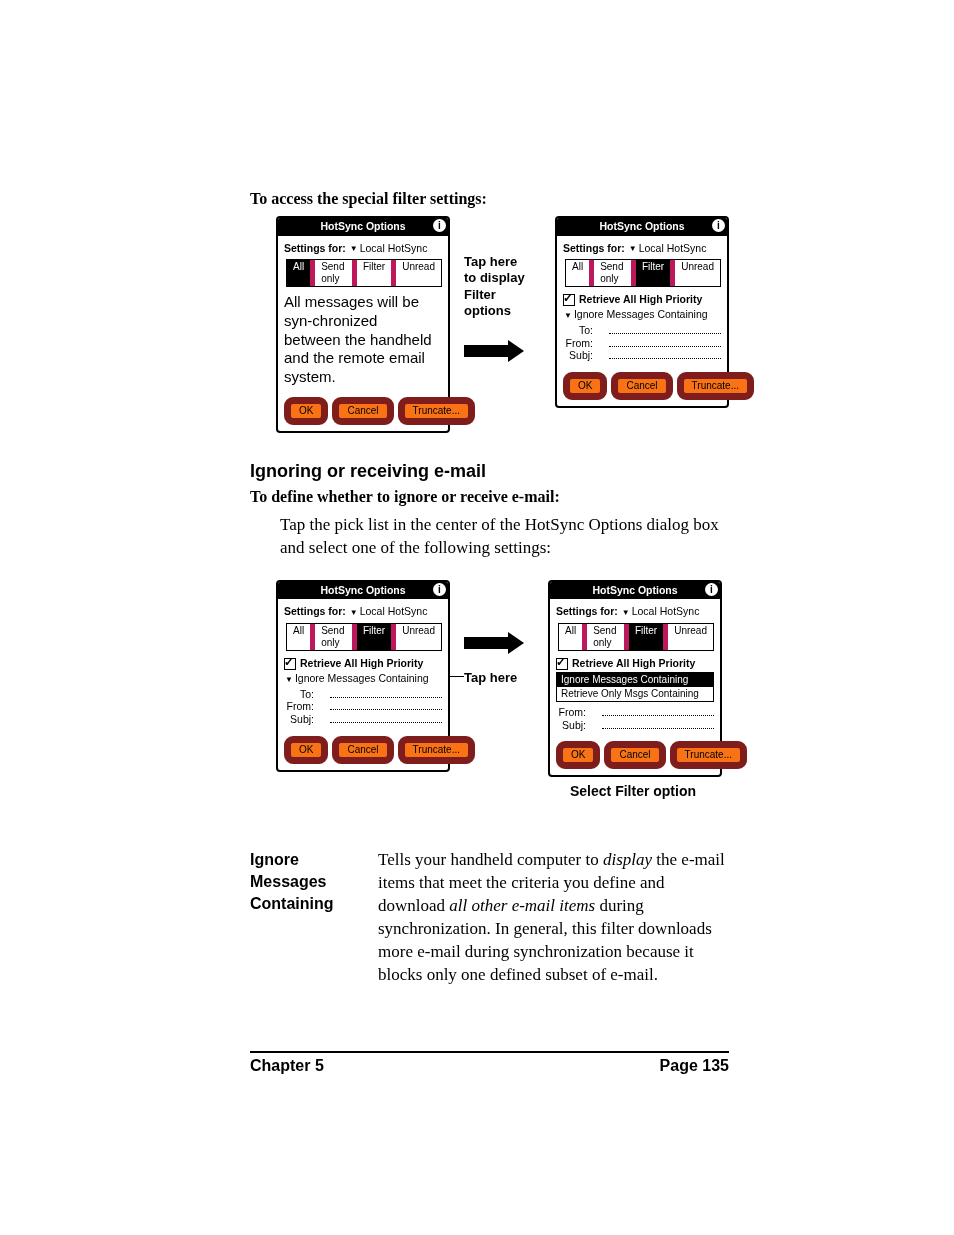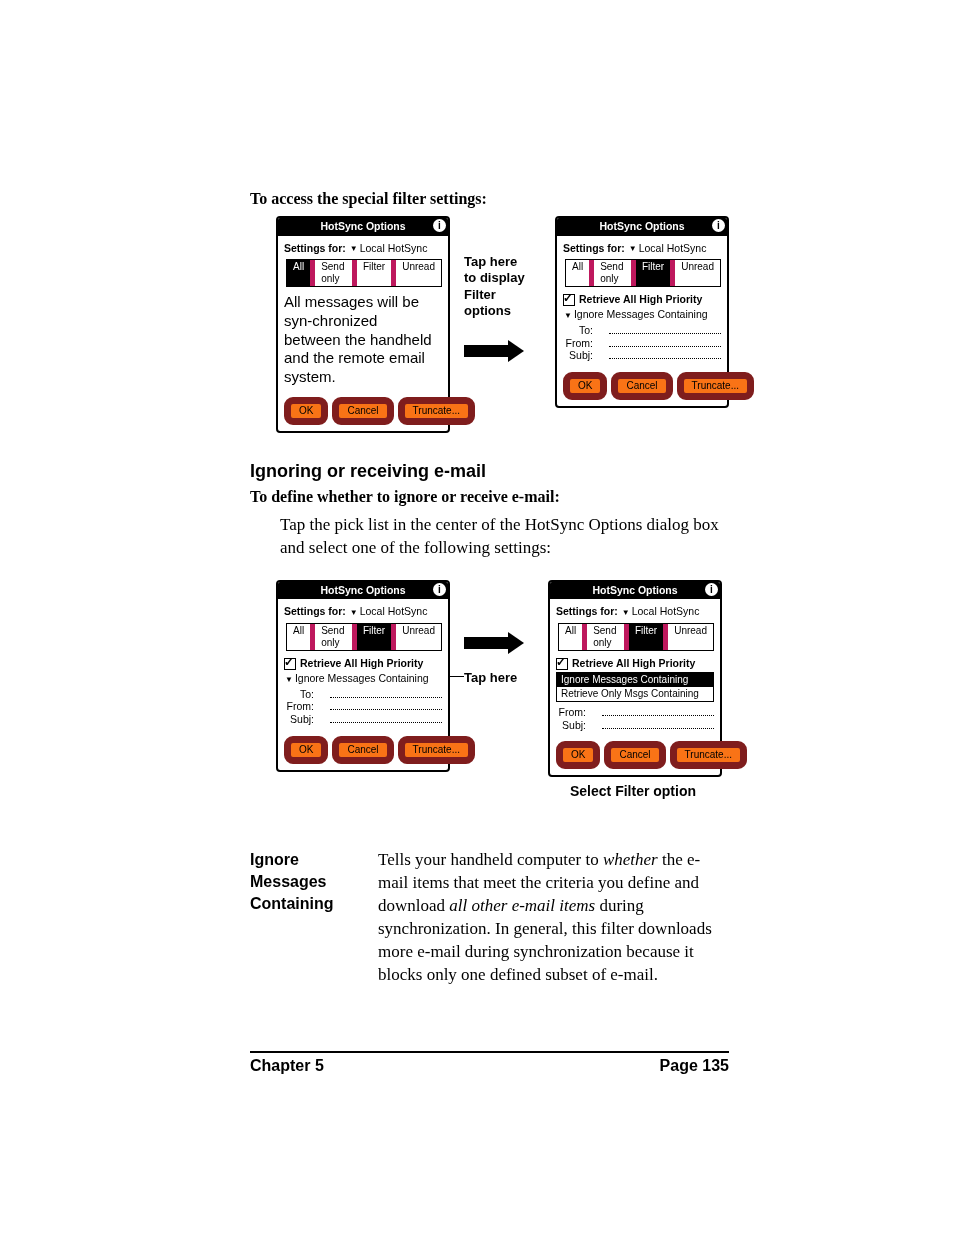--- a/index.html
+++ b/index.html
@@ -456,21 +456,21 @@
         <span class="pbtn">Truncate...</span>
       </div>
     </div>
   </div>
 
   <div class="caption-row">Select Filter option</div>
 
   <div class="def-row">
     <div class="def-term">Ignore Messages Containing</div>
     <div class="def-body">
-      <span>Tells your handheld computer to </span><i>whether</i><span> the e-mail items that meet the criteria you define and download </span><i>all other e-mail items</i><span> during synchronization. In general, this filter downloads more e-mail during synchronization because it blocks only one defined subset of e-mail.</span>
+      <span>Tells your handheld computer to </span><i>display</i><span> the e-mail items that meet the criteria you define and download </span><i>all other e-mail items</i><span> during synchronization. In general, this filter downloads more e-mail during synchronization because it blocks only one defined subset of e-mail.</span>
     </div>
   </div>
 
   <div class="footer">
     <span>Chapter 5</span>
     <span>Page 135</span>
   </div>
 
 </div>
 

